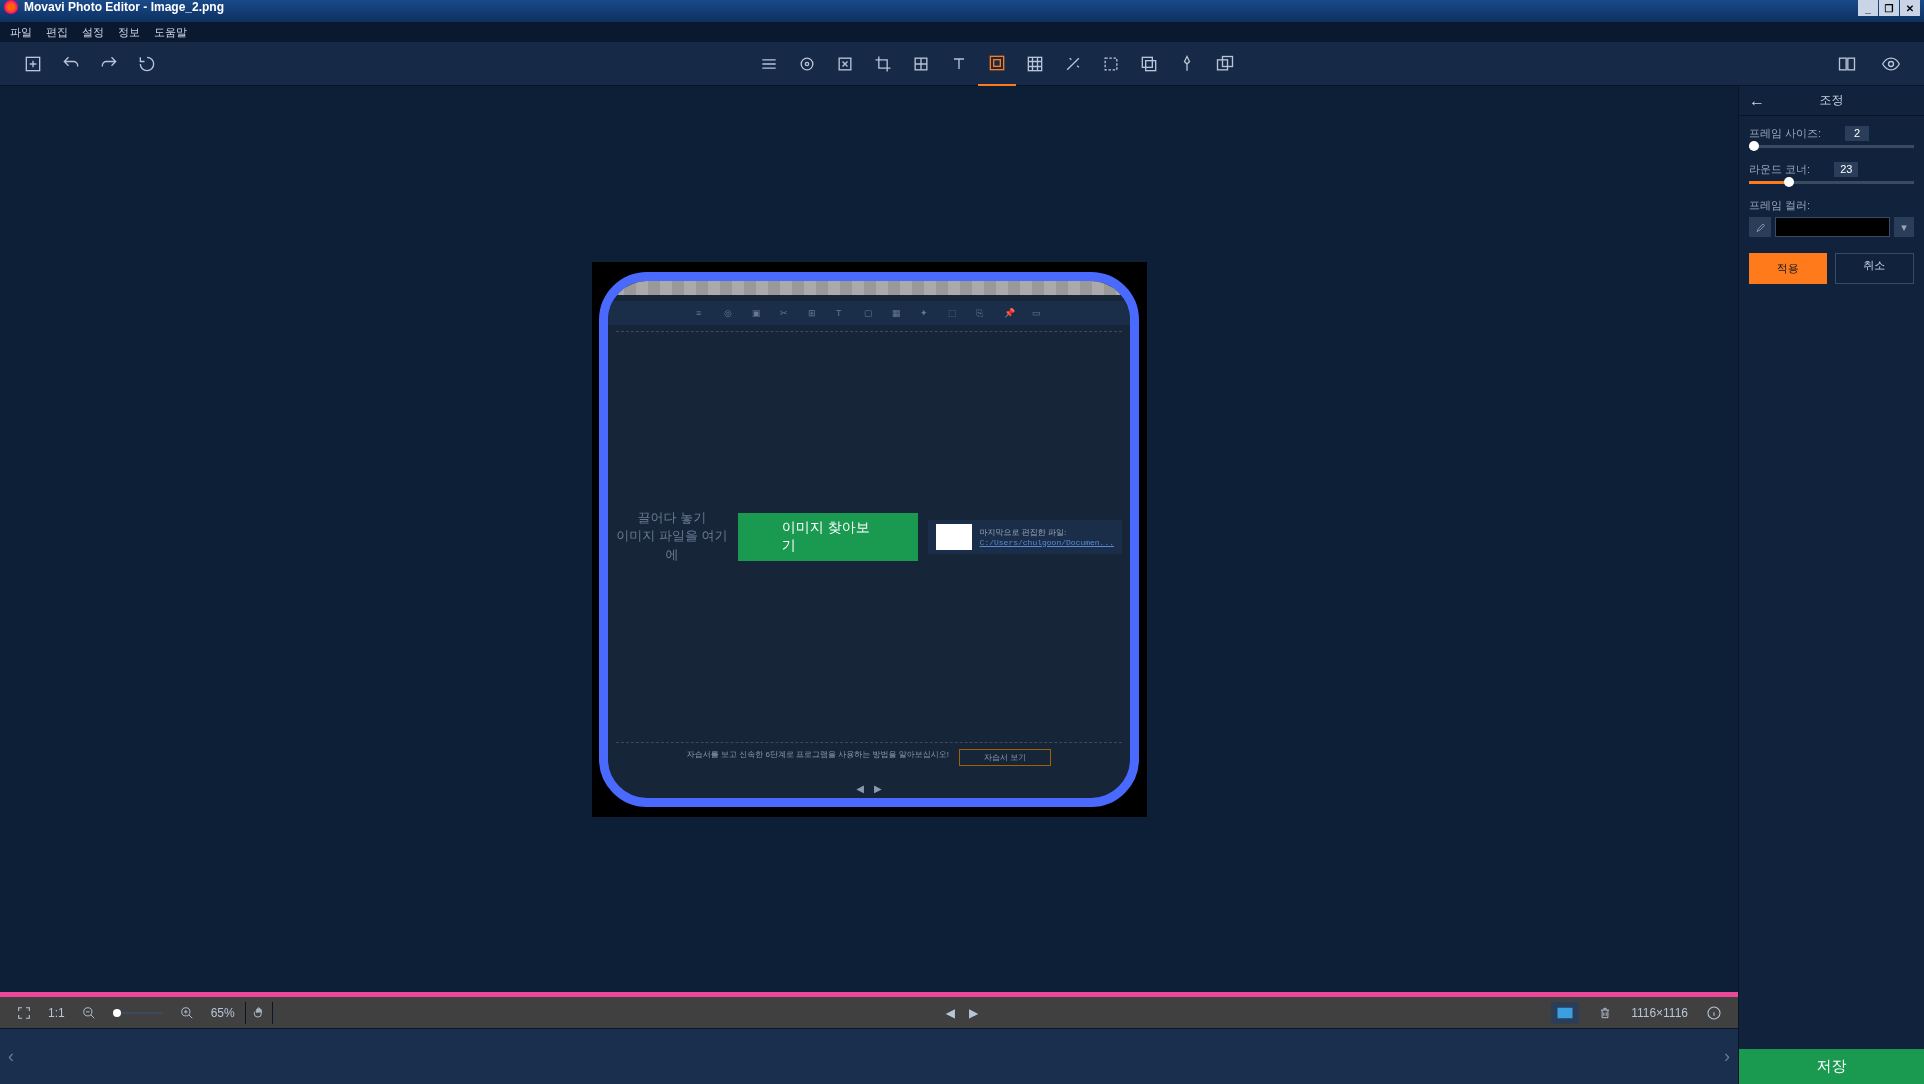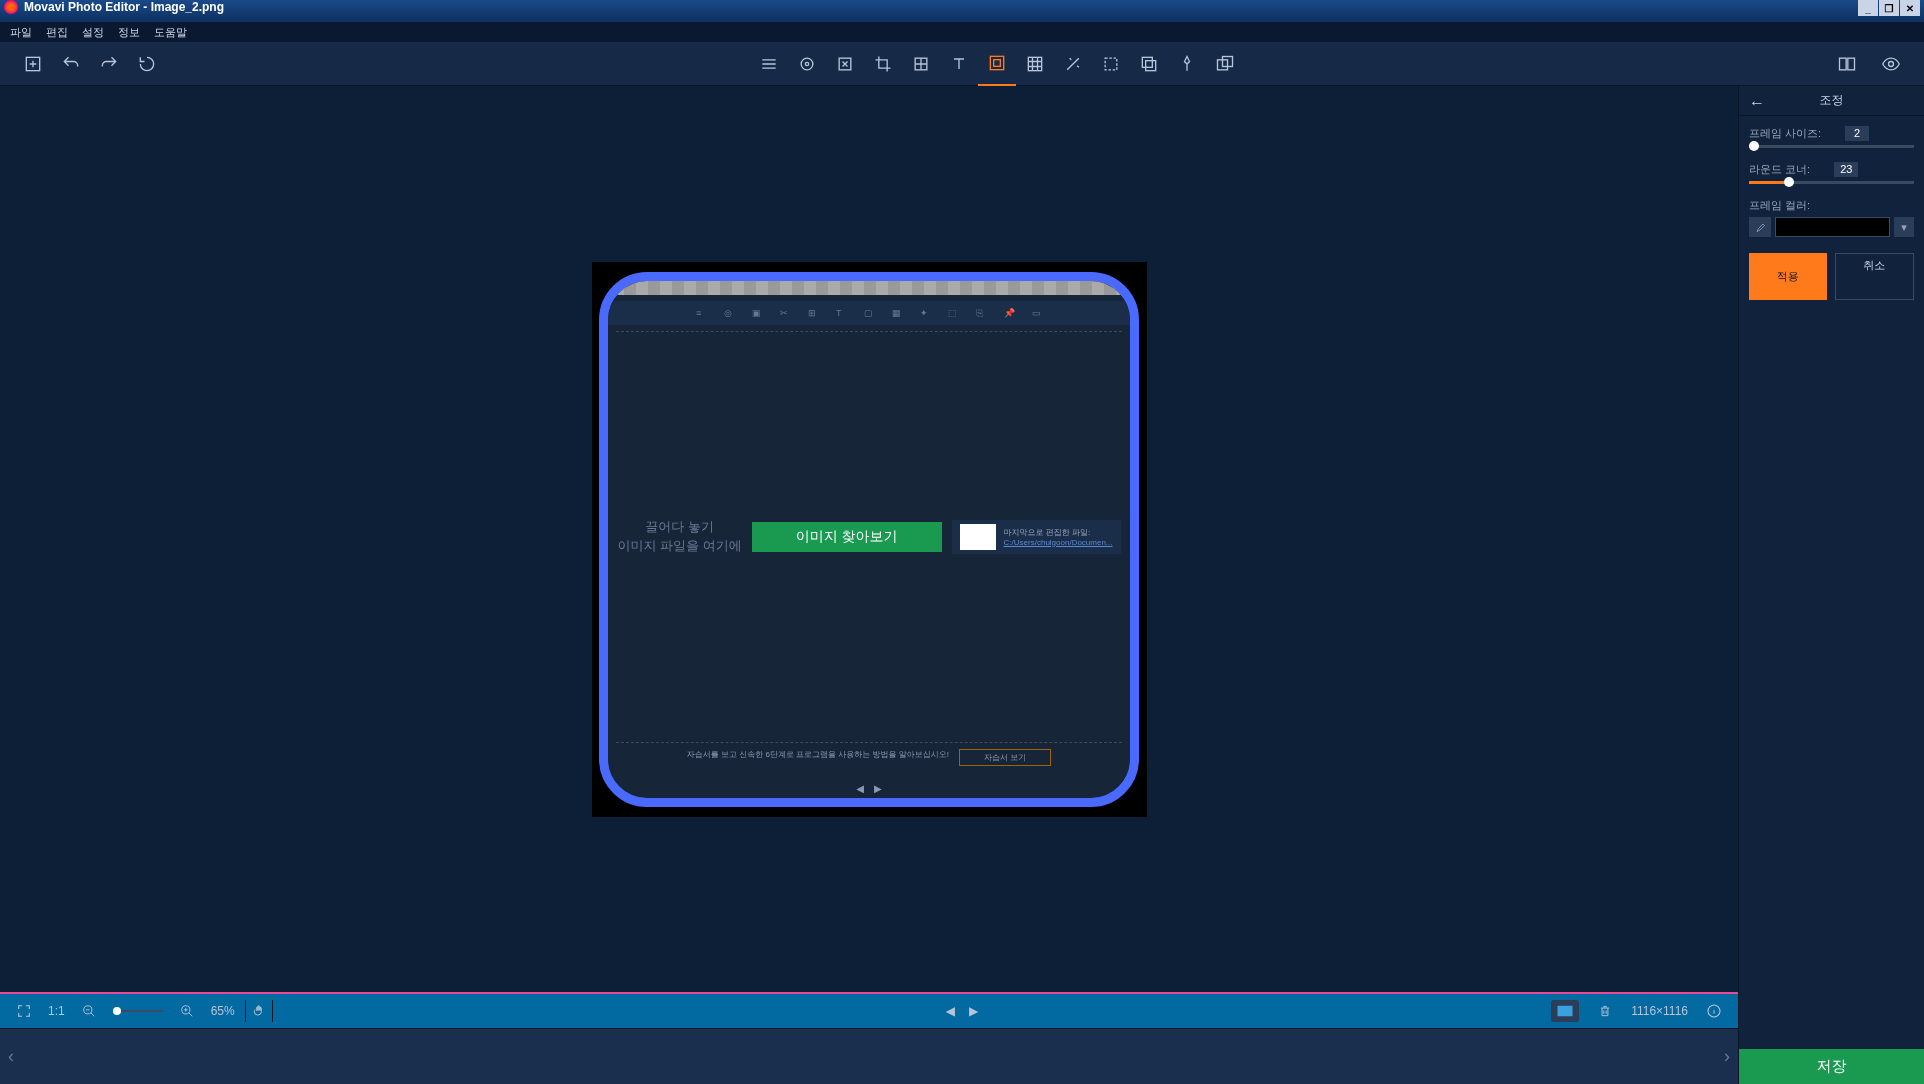--- a/index.html
+++ b/index.html
@@ -33,27 +33,27 @@
 .frame-border { width:540px; height:535px; border:9px solid #4a6aff; border-radius:48px; background:#162538; position:relative; overflow:hidden; }
 .inner-app { position:absolute; inset:0; display:flex; flex-direction:column; }
 .inner-checker { height:14px; background:repeating-linear-gradient(90deg,#aaa 0 12px,#999 12px 24px); margin:0 4px; }
 .inner-toolbar { height:24px; background:#1a2e4a; display:flex; align-items:center; justify-content:center; gap:18px; margin-top:6px; }
 .inner-toolbar span { width:10px; height:10px; color:#6a7890; font-size:9px; }
 .inner-body { flex:1; border-top:1px dashed #3a4a60; border-bottom:1px dashed #3a4a60; margin:6px 8px; display:flex; flex-direction:row; align-items:center; justify-content:center; gap:10px; }
 .inner-drop { color:#6a7a95; font-size:13px; text-align:center; line-height:1.4; }
 .inner-browse { background:#1a9950; color:#fff; font-size:14px; padding:6px 44px; cursor:pointer; }
 .inner-recent { display:flex; align-items:center; gap:8px; background:#1a2e4a; padding:4px 8px; font-size:8px; }
 .inner-thumb { width:36px; height:26px; background:#fff; }
-.inner-link { color:#5a8ad0; text-decoration:underline; }
+.inner-link { color:#5a8ad0; text-decoration:underline;font-family:Liberation Mono, monospace; }
 .inner-footer { height:34px; display:flex; align-items:flex-start; justify-content:center; gap:10px; font-size:8px; color:#8a98b0; }
 .inner-tut-btn { border:1px solid #a16207; padding:2px 24px; }
 .inner-nav { display:flex; justify-content:center; gap:10px; color:#8a98b0; font-size:10px; padding-bottom:4px; }
 
 
-.bottombar { height:36px; background:#0369a1; display:flex; align-items:center; padding:0 10px; gap:10px; font-size:12px; color:#b8c4d8; border-top:2px solid #ec4899; }
+.bottombar { height:36px; background:#404040; display:flex; align-items:center; padding:0 10px; gap:10px; font-size:12px; color:#b8c4d8; border-top:5px solid #ec4899; }
 .bottombar .slider-track { width:50px; height:2px; background:#3a4a60; position:relative; }
 .bottombar .slider-thumb { width:8px; height:8px; background:#fff; border-radius:50%; position:absolute; left:0; top:-3px; }
 .bottombar .center-nav { position:absolute; left:50%; transform:translateX(-50%); display:flex; gap:14px; }
 .bottombar .right-info { margin-left:auto; display:flex; align-items:center; gap:12px; }
 .iconbox { width:28px; height:22px; display:flex; align-items:center; justify-content:center; cursor:pointer; }
 .iconbox.active-bg { background:#2a3e5a; border-radius:3px; }
 
 
 .navstrip { height:56px; background:#1a2f4d; display:flex; align-items:center; justify-content:space-between; padding:0 8px; border-top:1px solid #0a1525; }
 .navstrip .arrow { color:#6a7a95; font-size:18px; cursor:pointer; }
@@ -68,21 +68,21 @@
 .param-label { display:flex; justify-content:flex-start; margin-bottom:4px;gap:24px; }
 .param-val { background:#2a3e5a; color:#fff; padding:1px 6px; min-width:24px; text-align:center; }
 .param-slider { height:3px; background:#3a4a60; position:relative; }
 .param-slider .fill { height:3px; background:#ff7a1a; position:absolute; left:0; }
 .param-slider .thumb { width:10px; height:10px; background:#fff; border-radius:50%; position:absolute; top:-4px; }
 .color-row { display:flex; gap:4px; margin-top:4px; }
 .eyedrop { width:22px; height:20px; background:#2a3e5a; display:flex; align-items:center; justify-content:center; cursor:pointer; }
 .color-swatch { flex:1; height:20px; background:#000; border:1px solid #3a4a60; }
 .color-drop { width:20px; height:20px; background:#2a3e5a; display:flex; align-items:center; justify-content:center; cursor:pointer; }
 .panel-btns { display:flex; gap:8px; margin-top:16px; }
-.btn-apply { flex:1; background:#ff7a1a; color:#0a1525; font-size:11px; padding:16px 0; text-align:center; cursor:pointer; }
+.btn-apply { flex:1; background:#ff7a1a; color:#0a1525; font-size:11px; padding:8px 0; text-align:center; cursor:pointer; }
 .btn-cancel { flex:1; background:transparent; border:1px solid #3a4a60; color:#c9d4e6; font-size:11px; padding:4px 0; text-align:center; cursor:pointer; }
 
 
 .save-area { margin-top:auto; padding:0; }
 .btn-save { background:#1a9950; color:#fff; text-align:center; padding:8px 0; font-size:15px; cursor:pointer; }
 
 svg { stroke:currentColor; fill:none; stroke-width:1.6; }
 </style>
 </head>
 <body>

